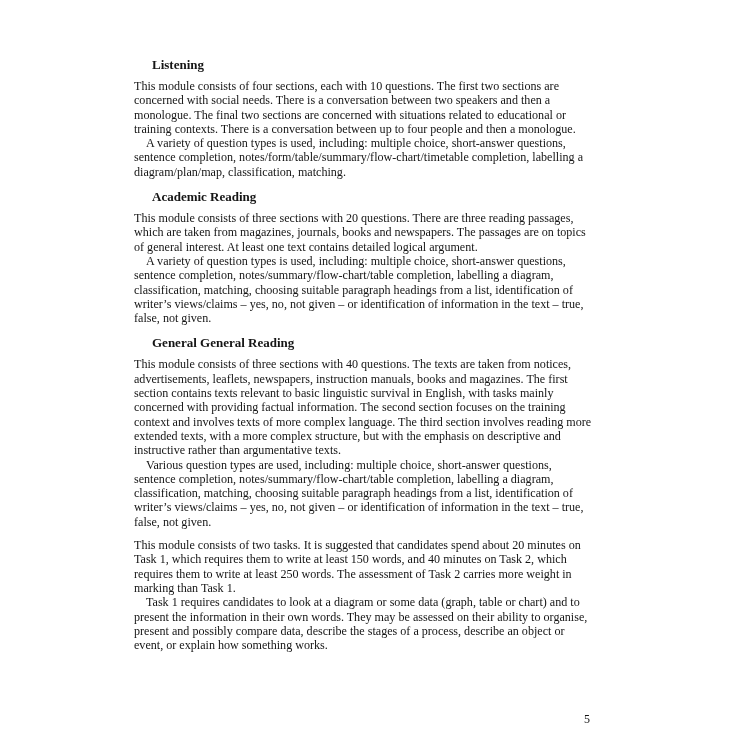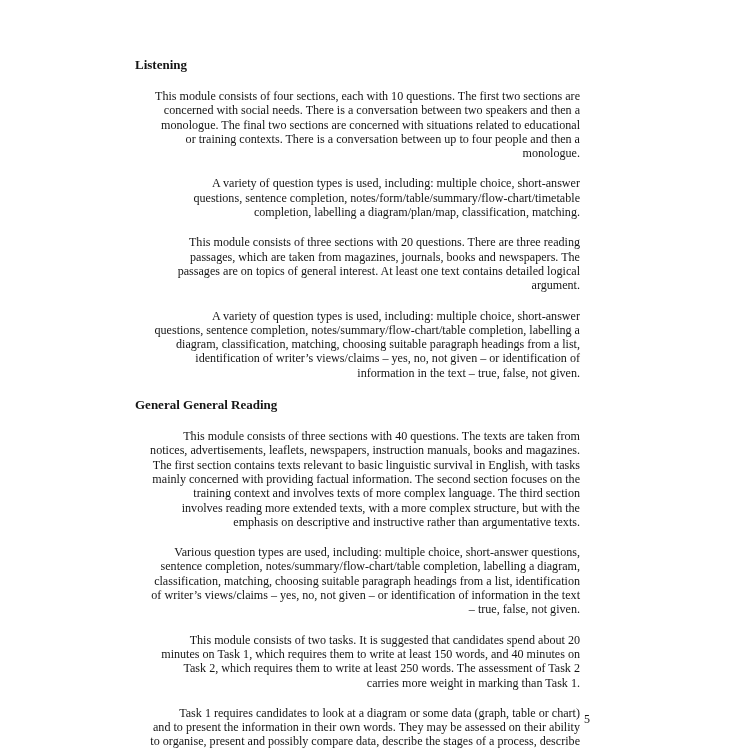--- a/index.html
+++ b/index.html
@@ -6,42 +6,43 @@
   body { width: 750px; height: 750px; position: relative; overflow: hidden; }
   .page {
     position: absolute; left: 134px; top: 56px; width: 462px;
     font-family: "Liberation Serif", "DejaVu Serif", serif;
     color: #151515;
     font-size: 12.1px;
     line-height: 14.3px;
   }
   .section { margin: 0 0 9px 0; }
   .section h2 {
-    font-size: 13px; font-weight: bold; margin: 0 0 6px 1px; line-height: 17px;
+    font-size: 13px; font-weight: bold; margin: 0 0 6px 18px; line-height: 17px;
   }
-  .section p { margin: 16px; text-align: right; }
+  .section p { margin: 0; text-align: left; }
   .section p.indent { text-indent: 12px; }
   .page-number {
     position: absolute; left: 584px; top: 712px;
     font-family: "Liberation Serif", "DejaVu Serif", serif;
     font-size: 12px; color: #151515;
   }
 </style>
 </head>
 <body>
 
 <div class="page">
 
   <div class="section">
     <h2>Listening</h2>
     <p>This module consists of four sections, each with 10 questions. The first two sections are concerned with social needs. There is a conversation between two speakers and then a monologue. The final two sections are concerned with situations related to educational or training contexts. There is a conversation between up to four people and then a monologue.</p>
     <p class="indent">A variety of question types is used, including: multiple choice, short-answer questions, sentence completion, notes/form/table/summary/flow-chart/timetable completion, labelling a diagram/plan/map, classification, matching.</p>
   </div>
 
   <div class="section">
+    <h2>Academic Reading</h2>
     <p>This module consists of three sections with 20 questions. There are three reading passages, which are taken from magazines, journals, books and newspapers. The passages are on topics of general interest. At least one text contains detailed logical argument.</p>
     <p class="indent">A variety of question types is used, including: multiple choice, short-answer questions, sentence completion, notes/summary/flow-chart/table completion, labelling a diagram, classification, matching, choosing suitable paragraph headings from a list, identification of writer’s views/claims – yes, no, not given – or identification of information in the text – true, false, not given.</p>
   </div>
 
   <div class="section">
     <h2>General General Reading</h2>
     <p>This module consists of three sections with 40 questions. The texts are taken from notices, advertisements, leaflets, newspapers, instruction manuals, books and magazines. The first section contains texts relevant to basic linguistic survival in English, with tasks mainly concerned with providing factual information. The second section focuses on the training context and involves texts of more complex language. The third section involves reading more extended texts, with a more complex structure, but with the emphasis on descriptive and instructive rather than argumentative texts.</p>
     <p class="indent">Various question types are used, including: multiple choice, short-answer questions, sentence completion, notes/summary/flow-chart/table completion, labelling a diagram, classification, matching, choosing suitable paragraph headings from a list, identification of writer’s views/claims – yes, no, not given – or identification of information in the text – true, false, not given.</p>
   </div>
 

